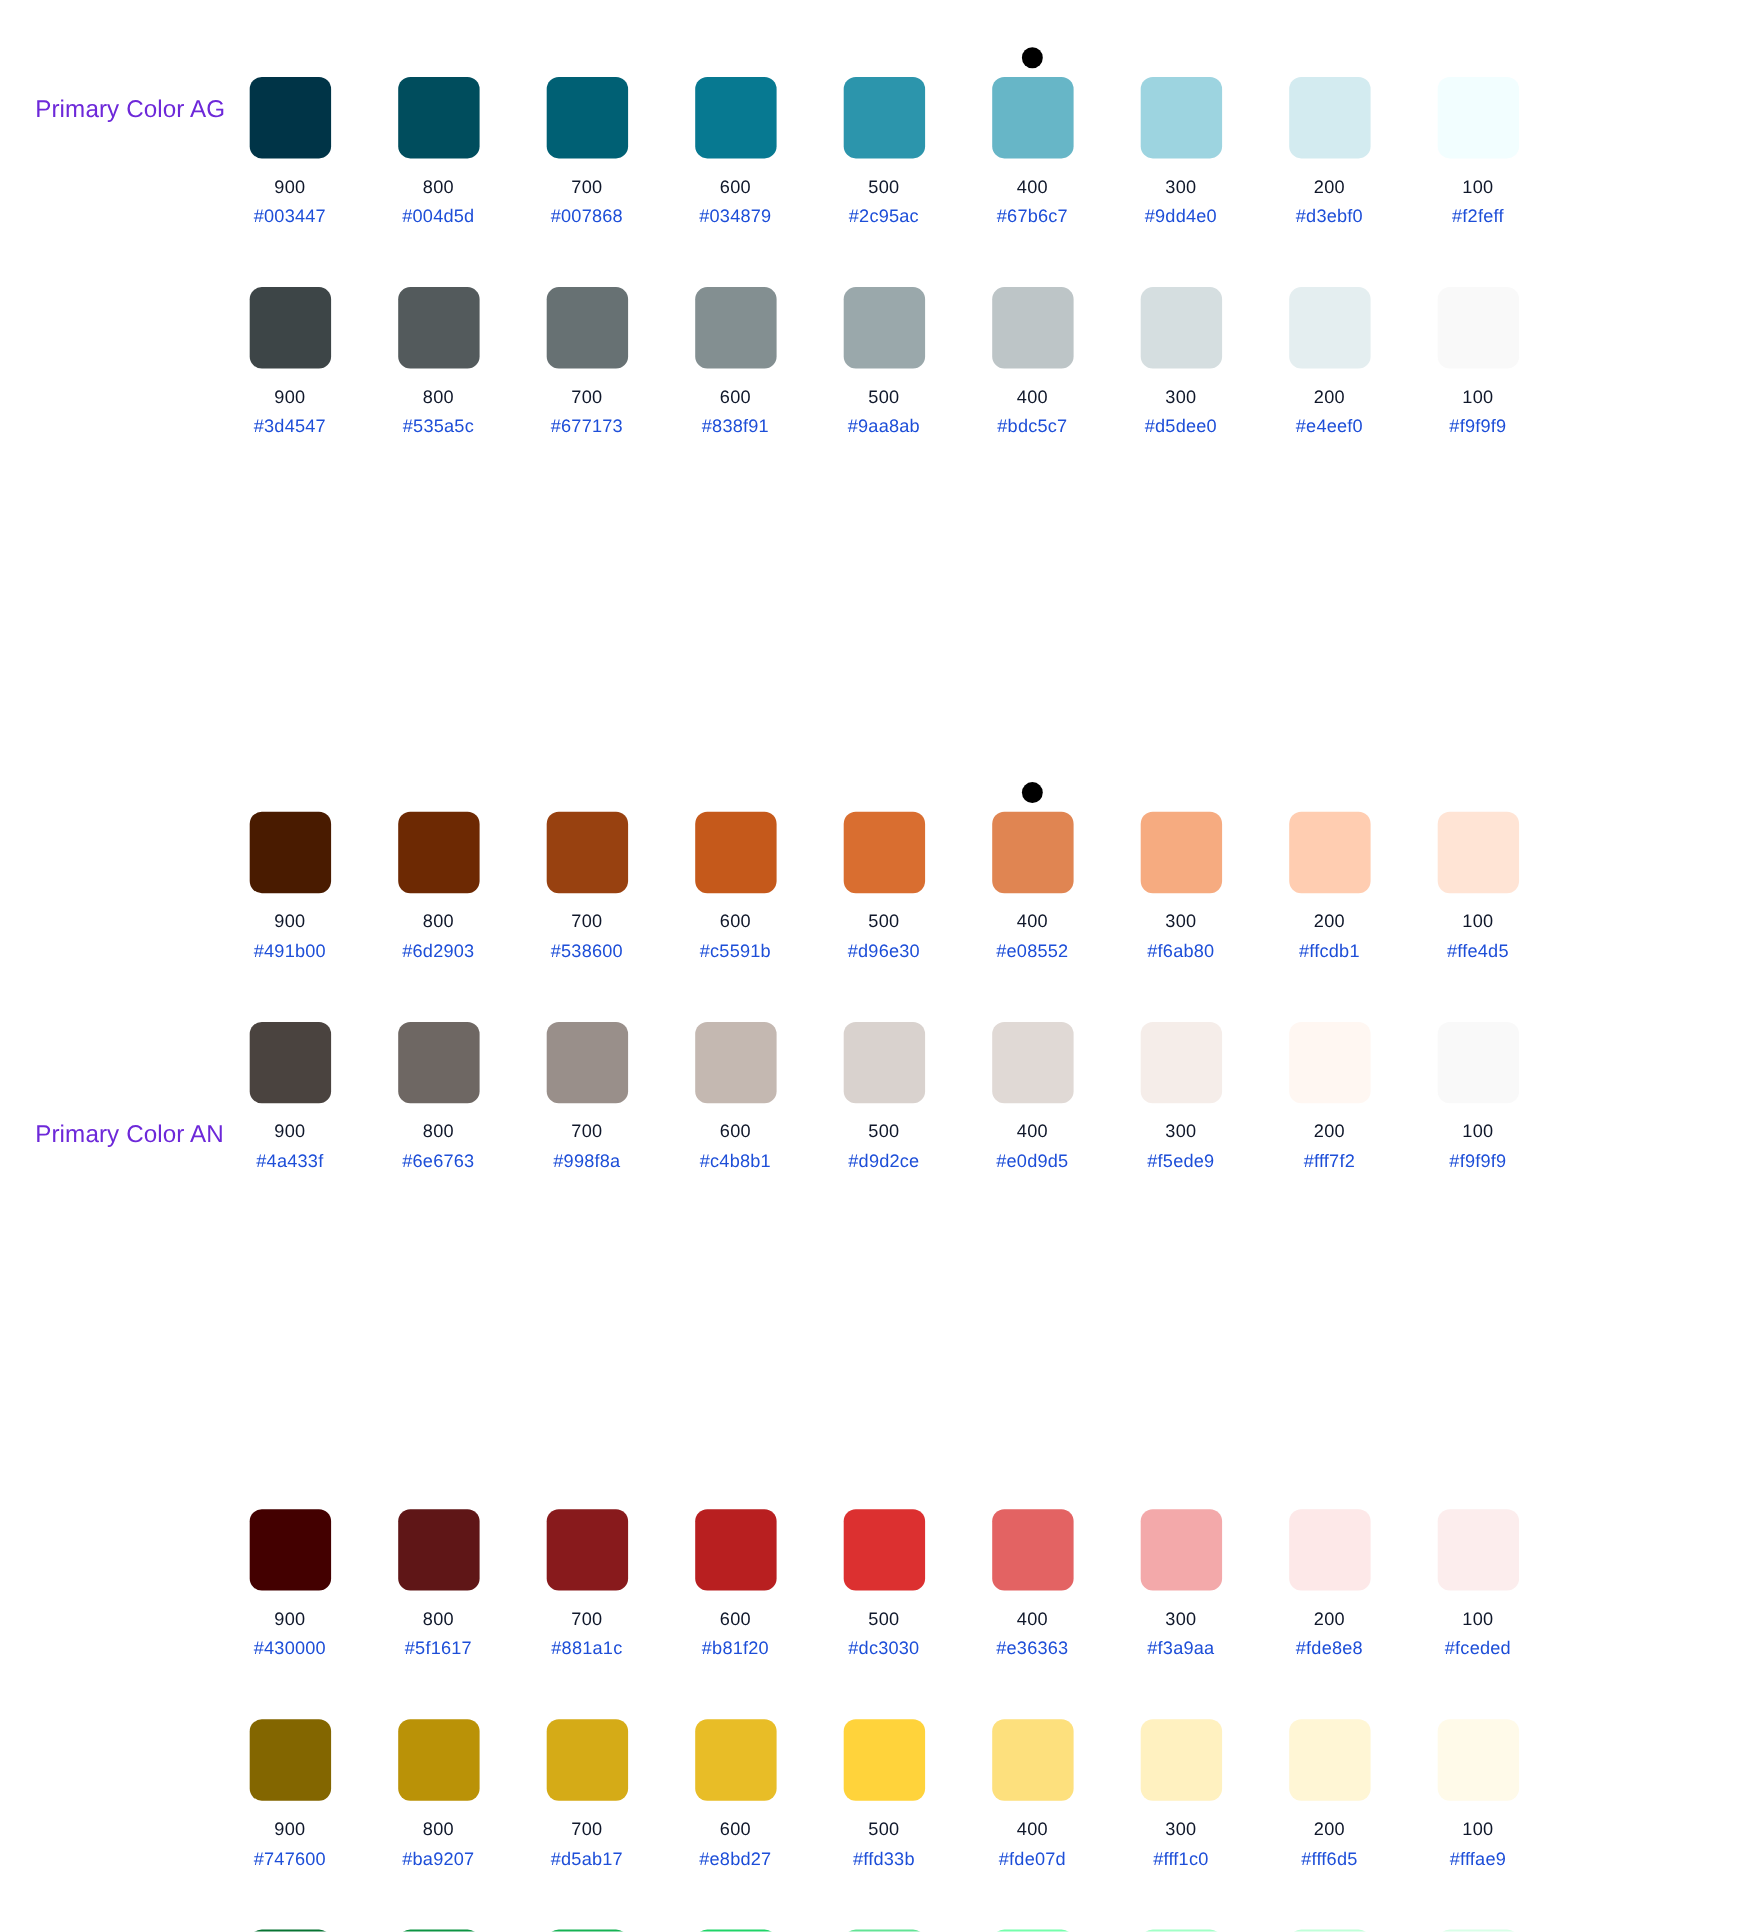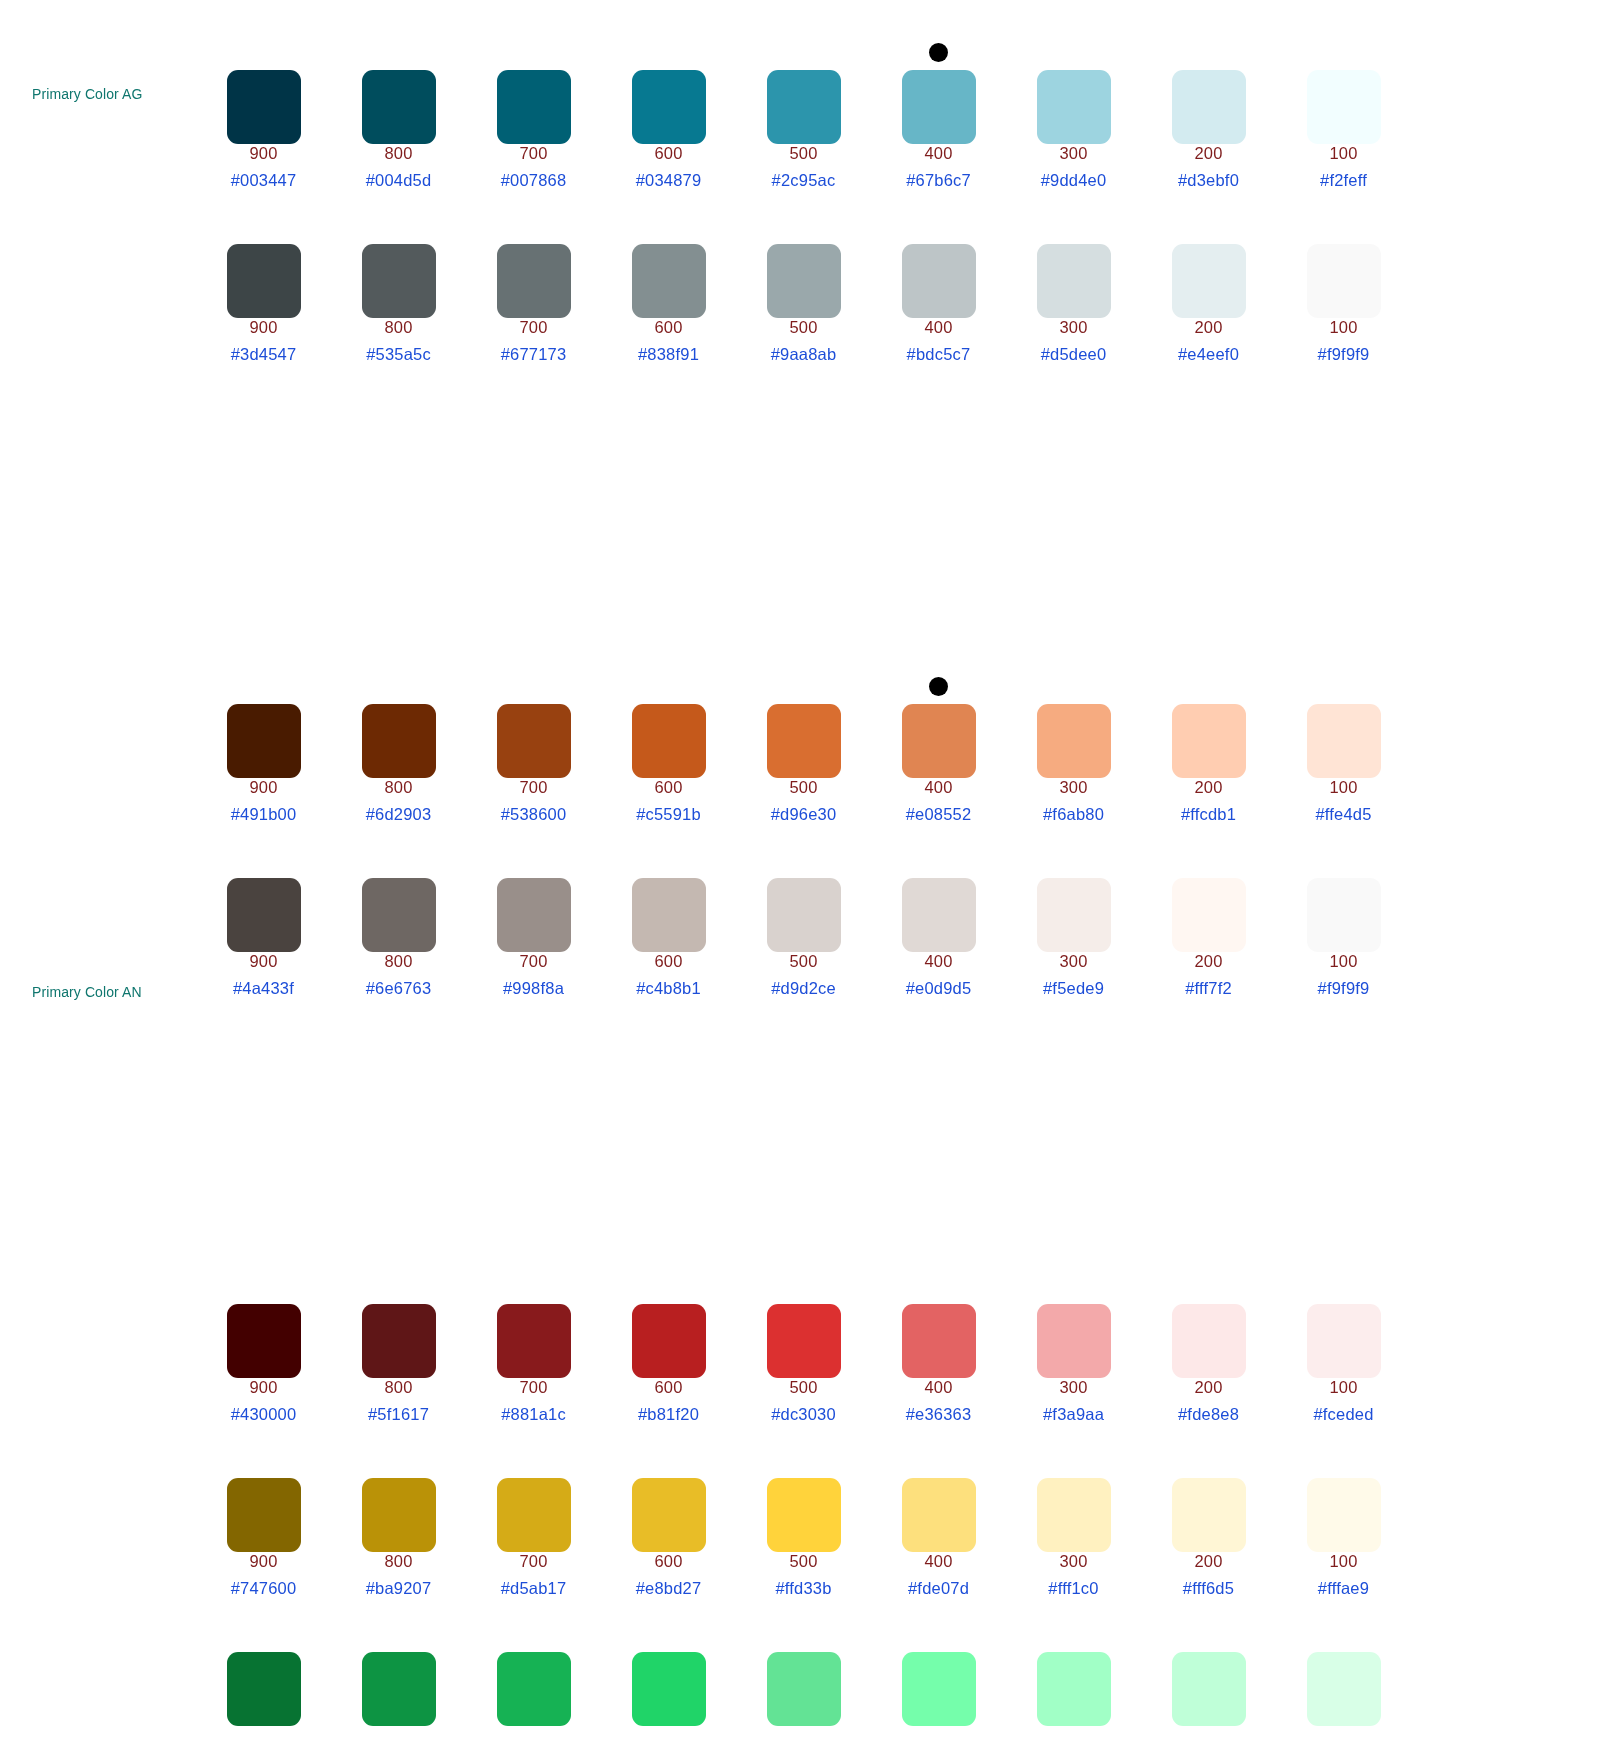--- a/index.html
+++ b/index.html
@@ -30,24 +30,24 @@
 
   
   #group-0 { padding-top: 34px; }
   #group-1 { padding-top: 304px; }
   #group-2 { padding-top: 270px; }
 
   .group-label {
     position: absolute;
     left: 32px;
     width: 200px;
-    font-size: 14px;
+    font-size: 22px;
     font-weight: 400;
     letter-spacing: 0.1px;
-    color: #0f766e;
+    color: #6d28d9;
     line-height: 1.2;
   }
 
   .ramp-row {
     position: relative;
     display: flex;
     justify-content: flex-start;
     padding-left: 196px;
     box-sizing: border-box;
   }
@@ -79,23 +79,24 @@
     background: #000000;
   }
 
   .swatch-chip {
     width: 74px;
     height: 74px;
     border-radius: 11px;
   }
 
   .swatch-step {
+    margin-top: 17px;
     font-size: 16.5px;
     font-weight: 400;
-    color: #7f1d1d;
+    color: #0f172a;
     letter-spacing: 0.2px;
   }
 
   .swatch-hex {
     margin-top: 8px;
     font-size: 16.5px;
     font-weight: 400;
     color: #1d4ed8;
     letter-spacing: 0.2px;
   }

